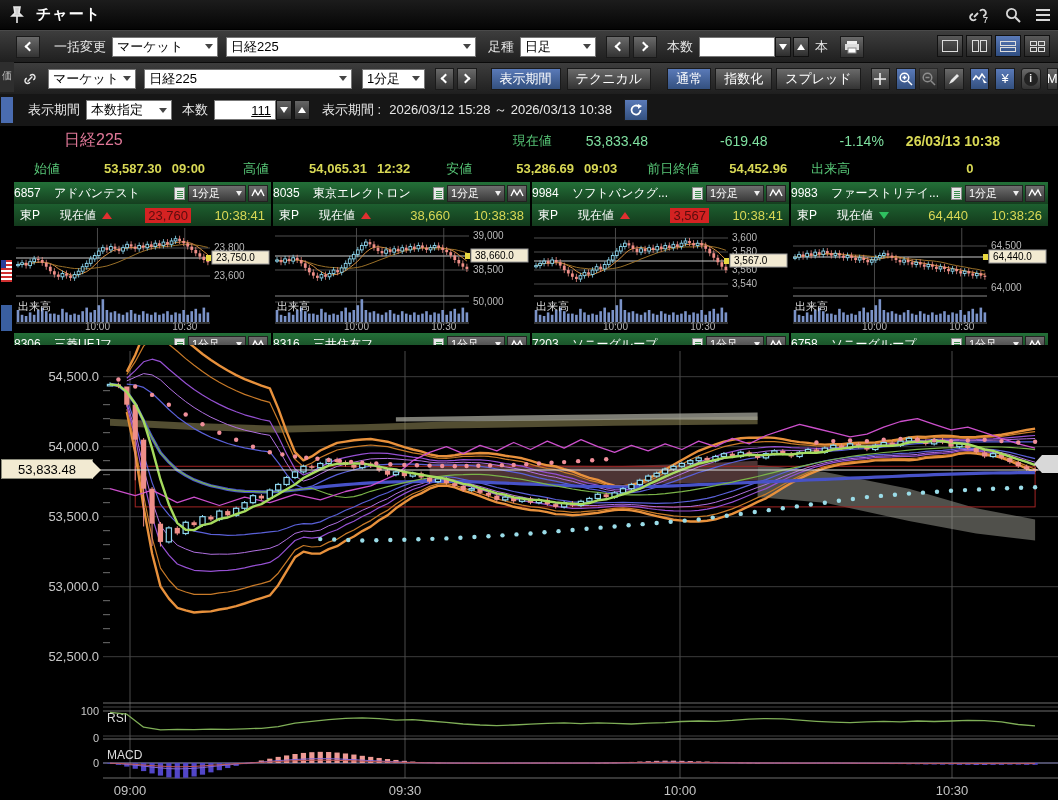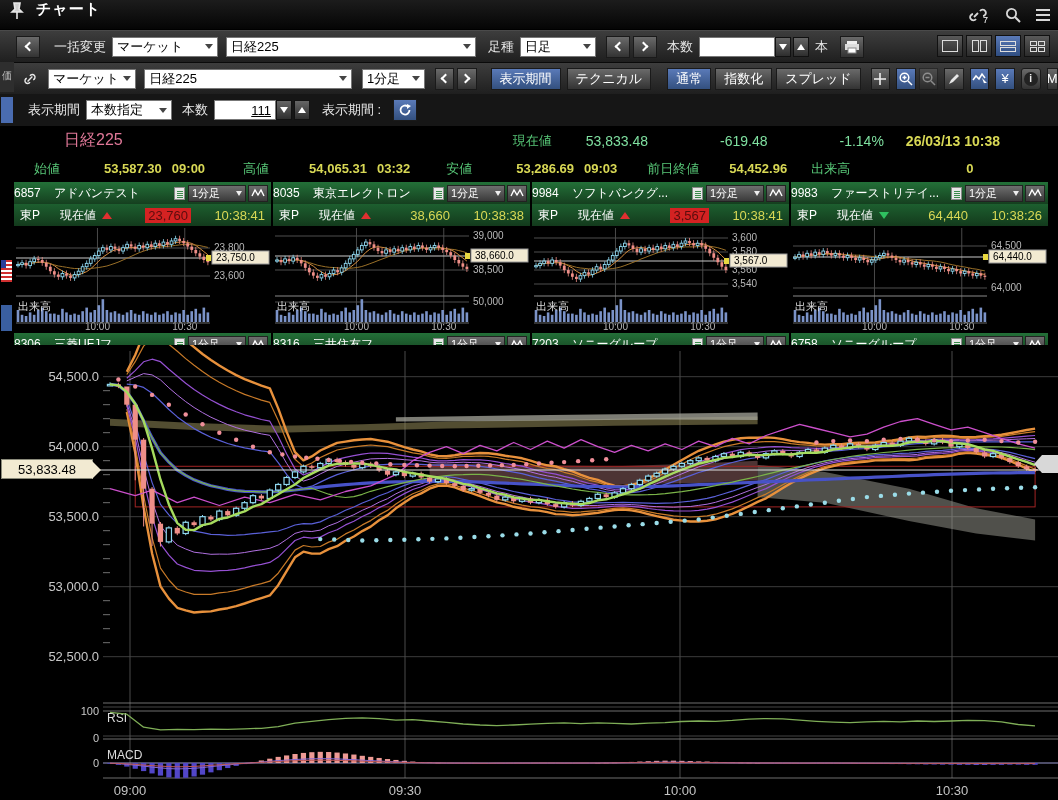--- a/index.html
+++ b/index.html
@@ -1,19 +1,19 @@
 <!DOCTYPE html>
 <html><head>
 <meta charset="utf-8">
 <style>
   html,body{margin:0;padding:0;background:#000;}
   *{box-sizing:border-box;font-family:"Liberation Sans","DejaVu Sans",sans-serif;}
   .screen{position:relative;width:1058px;height:800px;background:#000;overflow:hidden;}
   
-  .titlebar{position:absolute;left:0;top:0;width:1058px;height:30px;background:linear-gradient(#1c1c1c,#050505);display:flex;align-items:flex-start;border-bottom:1px solid #000;}
+  .titlebar{position:absolute;left:0;top:0;width:1058px;height:30px;background:linear-gradient(#1c1c1c,#050505);display:flex;align-items:center;border-bottom:1px solid #000;}
   .titlebar .title{color:#fff;font-size:15px;font-weight:bold;margin-left:8px;letter-spacing:1px;}
   .tb-right{position:absolute;right:6px;top:0;height:30px;display:flex;align-items:center;gap:12px;}
   .badge7{color:#fff;font-size:9px;position:relative;top:5px;left:-4px;}
   
   .row{position:absolute;left:0;width:1058px;display:flex;align-items:center;}
   .row1{top:30px;height:32px;background:linear-gradient(#3d3d3d,#1f1f1f);border-top:1px solid #4a4a4a;}
   .row2{top:62px;height:32px;background:linear-gradient(#3d3d3d,#1f1f1f);border-top:1px solid #0a0a0a;}
   .row3{top:94px;height:32px;background:#161616;}
   .lbl{color:#e8e8e8;font-size:13px;margin:0 6px;white-space:nowrap;}
   .dd{height:20px;background:#fff;border:1px solid #777;display:flex;align-items:center;justify-content:space-between;padding:0 4px;cursor:pointer;}
@@ -242,20 +242,21 @@
       </div>
     <span class="lbl" style="margin-left:10px">本数</span>
     <input class="inp" style="width: 62px; text-decoration: underline;" value="111">
     <div class="spin">
         <span class="tri-dn"></span>
       </div>
     <div class="spin" style="margin-left:2px">
         <span class="tri-up"></span>
       </div>
     <span class="lbl" style="margin-left:12px">表示期間 :</span>
+    <span class="lbl" style="margin-left:2px">2026/03/12 15:28 ～ 2026/03/13 10:38</span>
     <div class="btn sq blue" style="margin-left:6px">
         <svg width="14" height="14" viewBox="0 0 14 14">
           <path d="M11.5 7 a4.5 4.5 0 1 1 -2 -3.7" stroke="#fff" stroke-width="1.8" fill="none"></path>
           <path d="M9 1 L13 3 L9 6 Z" fill="#fff"></path>
         </svg>
       </div>
   </div>
 
   <div class="side-tab">価</div>
   <div class="side-blue"></div>
@@ -269,21 +270,21 @@
     <span class="g-val" style="margin-left:72px">-619.48</span>
     <span class="g-val" style="margin-left:72px">-1.14%</span>
     <span class="y-val" style="margin-left:22px;font-size:14px">26/03/13 10:38</span>
   </div>
   <div class="q2">
     <span class="g-lbl" style="margin-left:34px">始値</span>
     <span class="y-val" style="margin-left:44px">53,587.30</span>
     <span class="y-val" style="margin-left:10px">09:00</span>
     <span class="g-lbl" style="margin-left:38px">高値</span>
     <span class="y-val" style="margin-left:40px">54,065.31</span>
-    <span class="y-val" style="margin-left:10px">03:32</span>
+    <span class="y-val" style="margin-left:10px">12:32</span>
     <span class="g-lbl" style="margin-left:36px">安値</span>
     <span class="y-val" style="margin-left:44px">53,286.69</span>
     <span class="y-val" style="margin-left:10px">09:03</span>
     <span class="g-lbl" style="margin-left:30px">前日終値</span>
     <span class="y-val" style="margin-left:30px">54,452.96</span>
     <span class="g-lbl" style="margin-left:24px">出来高</span>
     <span class="y-val" style="margin-left:116px">0</span>
   </div>
 
   <div class="mini-row" id="miniRow">

